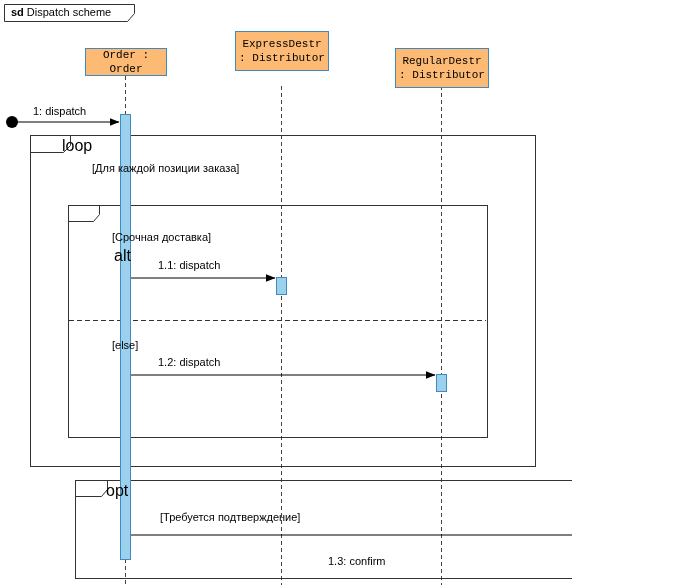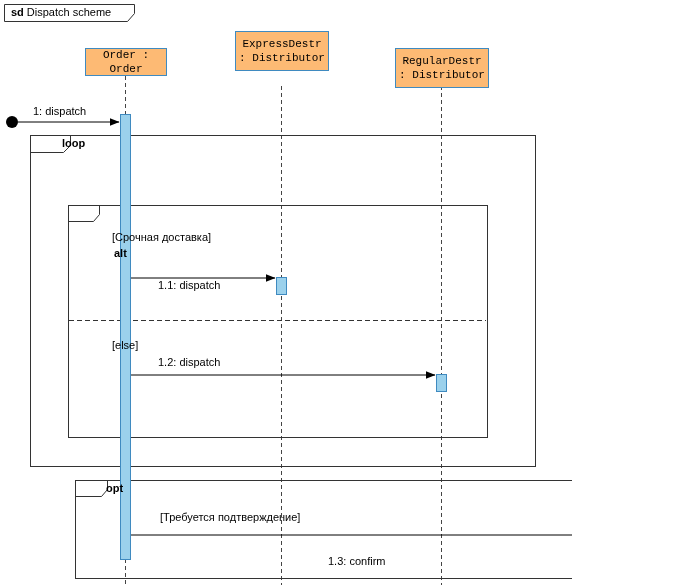--- a/index.html
+++ b/index.html
@@ -15,22 +15,22 @@
   #wires{position:absolute;left:0;top:0;z-index:1;}
   .frag{
     position:absolute;
     border:1px solid #333;
     background:transparent;
     z-index:3;
   }
   .frag-label{
     position:absolute;
     z-index:6;
-    font-weight:bold;
-    font-size:11px;
+    font-weight:normal;
+    font-size:16px;
     padding-left:24px;
   }
   .head{
     position:absolute;
     background:#fdba74;
     border:1px solid #3f8ac0;
     z-index:4;
     display:flex;
     flex-direction:column;
     align-items:center;
@@ -94,26 +94,27 @@
   <div class="frag" style="left:75px; top:480px; width:603px; height:97px;"></div>
 
   <div class="txt" style="left:11px; top:6px;">
     <span class="title-bold">sd</span><span>Dispatch scheme</span>
   </div>
 
   <div class="frag-label" style="left:38px; top:137px;">loop</div>
   <div class="frag-label" style="left:90px; top:207px;margin-top:40px;">alt</div>
   <div class="frag-label" style="left:82px; top:482px;">opt</div>
 
+  <div class="txt" style="left:92px; top:162px;">[Для каждой позиции заказа]</div>
   <div class="txt" style="left:112px; top:231px;">[Срочная доставка]</div>
   <div class="txt" style="left:112px; top:339px;">[else]</div>
   <div class="txt" style="left:120px; top:511px;padding-left:40px;">[Требуется подтверждение]</div>
 
   <div class="txt" style="left:33px; top:105px;">1: dispatch</div>
-  <div class="txt" style="left:158px; top:259px;margin-top:20px;">1.1: dispatch</div>
+  <div class="txt" style="left:158px; top:259px;">1.1: dispatch</div>
   <div class="txt" style="left:158px; top:356px;text-align:right;">1.2: dispatch</div>
   <div class="txt" style="left:328px; top:517px;margin-top:38px;">1.3: confirm</div>
 
   <div class="head" style="left:85px; top:48px; width:80px; height:26px;">
     <div>Order : Order</div>
   </div>
   <div class="head" style="left:235px; top:31px; width:92px; height:38px;">
     <div>ExpressDestr</div>
     <div>: Distributor</div>
   </div>

